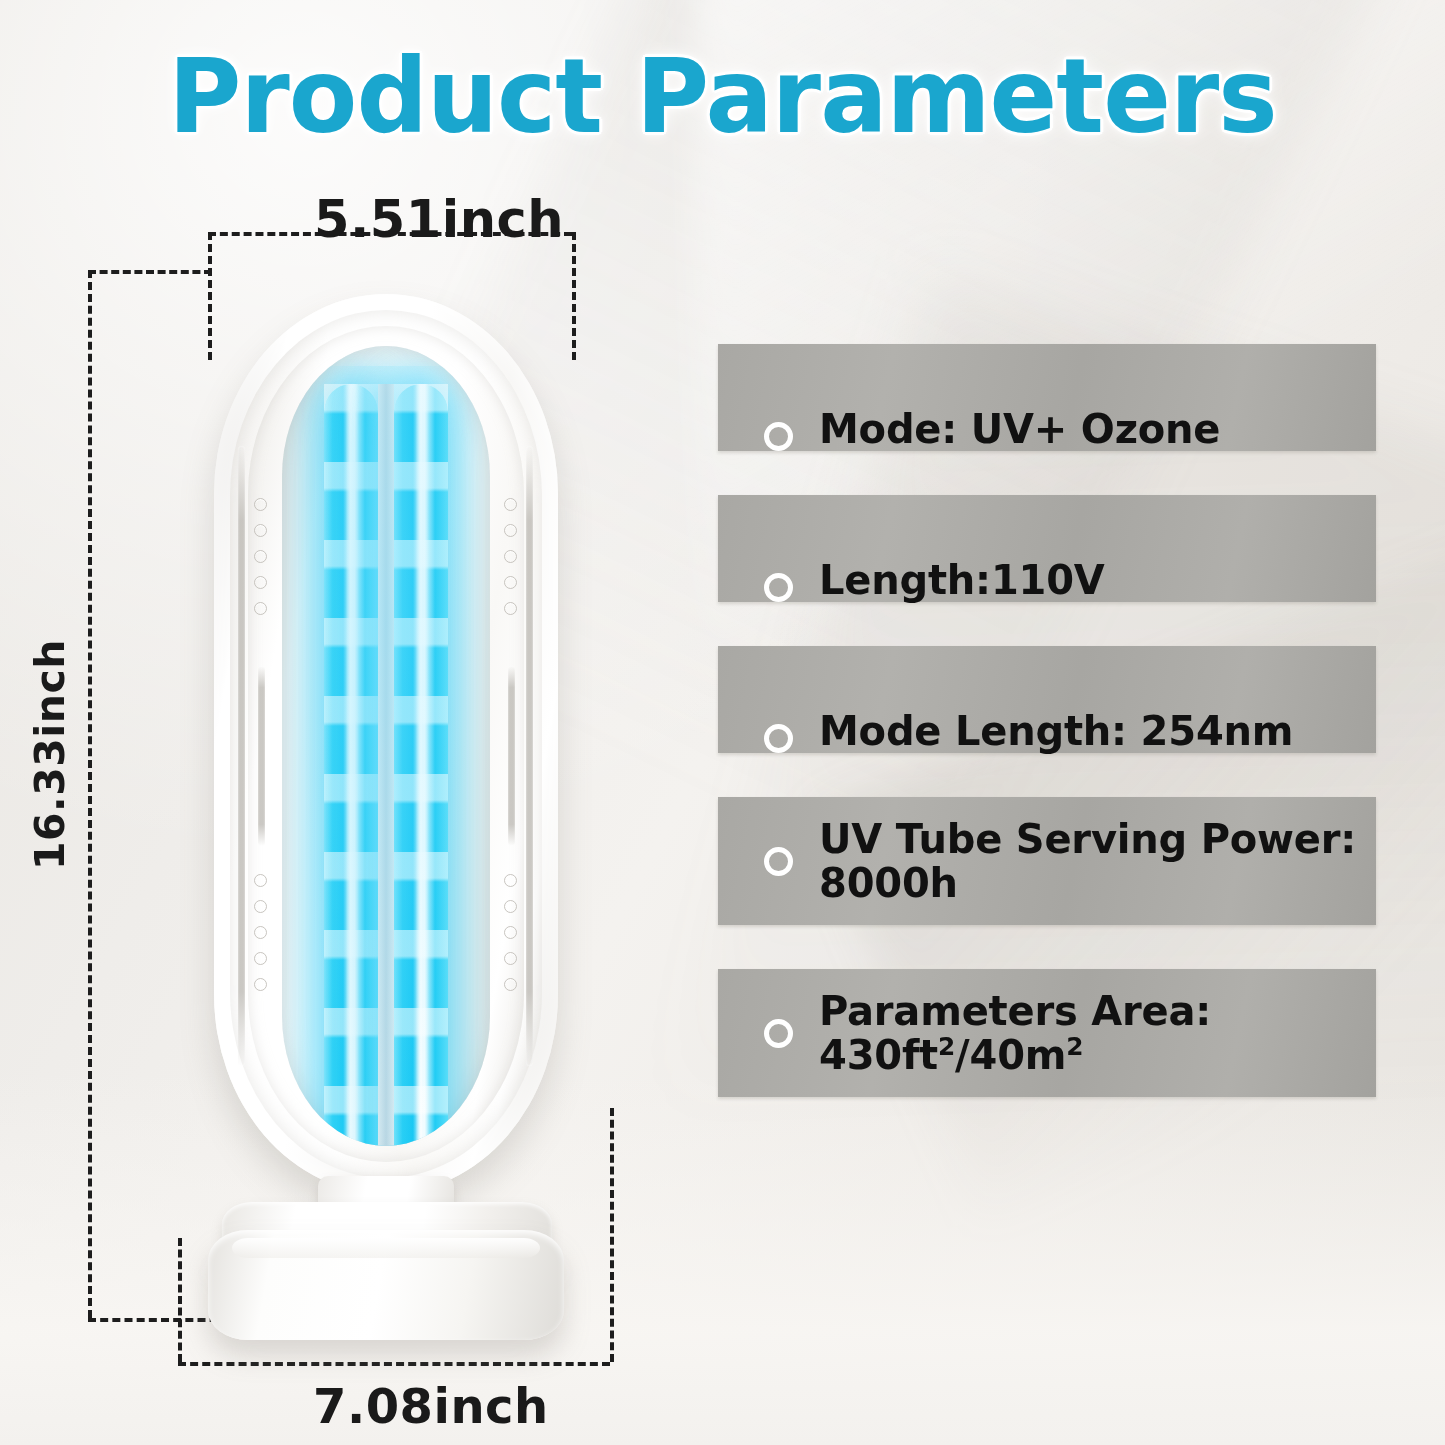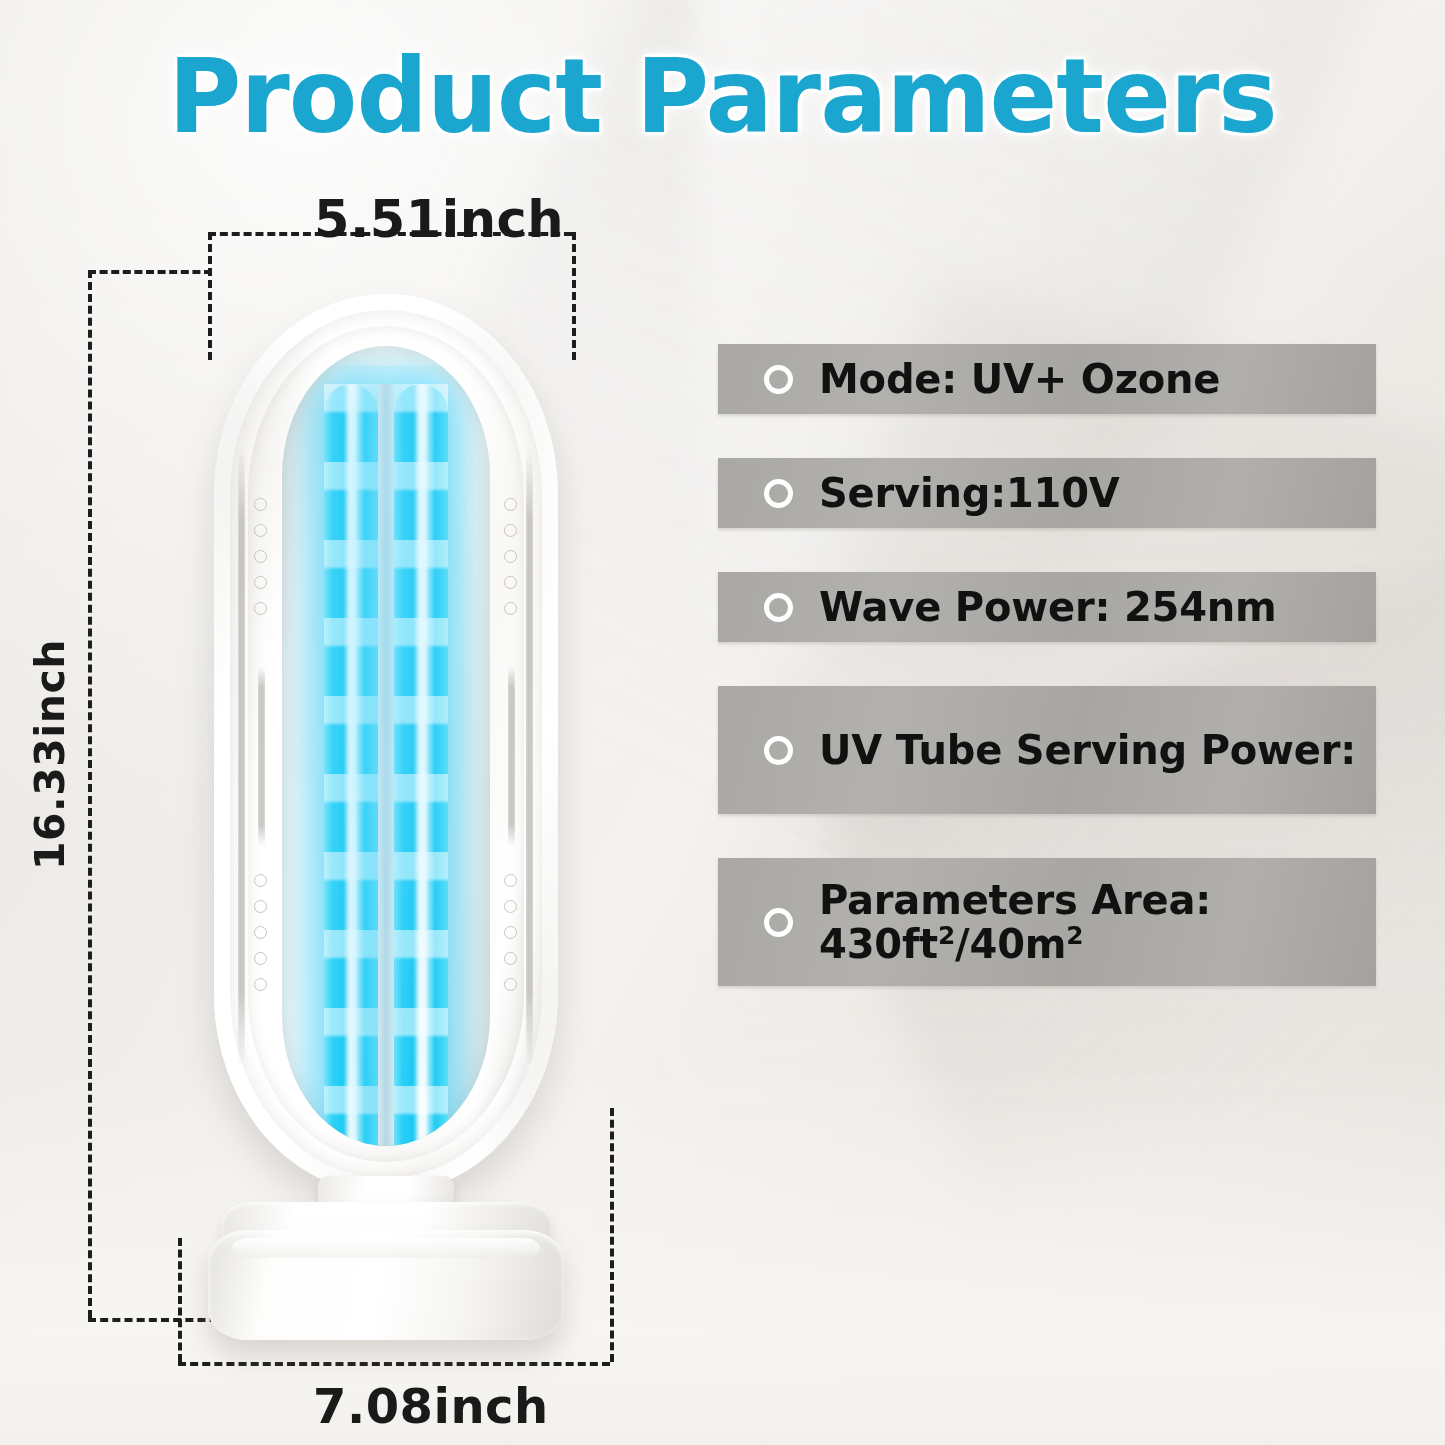--- a/index.html
+++ b/index.html
@@ -136,21 +136,21 @@
     box-shadow:0 16px 26px rgba(140,134,125,.28), inset 0 3px 6px rgba(255,255,255,.95);}
   .base-lip{position:absolute;left:46px;top:992px;width:308px;height:20px;border-radius:16px/10px;
     background:linear-gradient(180deg,rgba(255,255,255,.95),rgba(236,234,230,.5));}
 
   
   #params{position:absolute;left:718px;top:344px;width:658px;}
   .param-row{position:relative;display:flex;align-items:center;
     background:linear-gradient(102deg,#a9a8a4 0%,#b2b1ad 26%,#a7a6a2 54%,#b0afab 78%,#a3a29e 100%);
     box-shadow:0 2px 3px rgba(150,145,137,.30);
     margin-bottom:44px;padding:0 0 0 46px;box-sizing:border-box;}
-  .param-row.one{height:70px;}
+  .param-row.one{height:107px;align-items:flex-end;}
   .param-row.two{height:128px;}
   .bullet{flex:0 0 auto;width:29px;height:29px;border-radius:50%;
     border:5px solid #ffffff;margin-right:26px;box-sizing:border-box;}
   .param-text{color:#111111;font-weight:700;font-size:40px;line-height:1.10;
     font-family:"DejaVu Sans","Liberation Sans",sans-serif;letter-spacing:-.2px;}
   .param-text .l2{display:block;}
   sup{font-size:.62em;vertical-align:super;line-height:0;}
 </style>
 </head>
 <body>
@@ -246,32 +246,33 @@
   <div id="params">
 
     <div class="param-row one">
       <span class="bullet"></span>
       <span class="param-text">Mode: UV+ Ozone</span>
     </div>
 
 
     <div class="param-row one">
       <span class="bullet"></span>
-      <span class="param-text">Serving:110V</span>
+      <span class="param-text">Length:110V</span>
     </div>
 
     <div class="param-row one">
       <span class="bullet"></span>
-      <span class="param-text">Wave Power: 254nm</span>
+      <span class="param-text">Mode Length: 254nm</span>
     </div>
 
     <div class="param-row two">
       <span class="bullet"></span>
       <span class="param-text">
         <span class="l1">UV Tube Serving Power:</span>
+        <span class="l2">8000h</span>
       </span>
     </div>
 
     <div class="param-row two">
       <span class="bullet"></span>
       <span class="param-text">
         <span class="l1"> Parameters Area:</span>
         <span class="l2">430ft<sup>2</sup>/40m<sup>2</sup></span>
       </span>
     </div>

